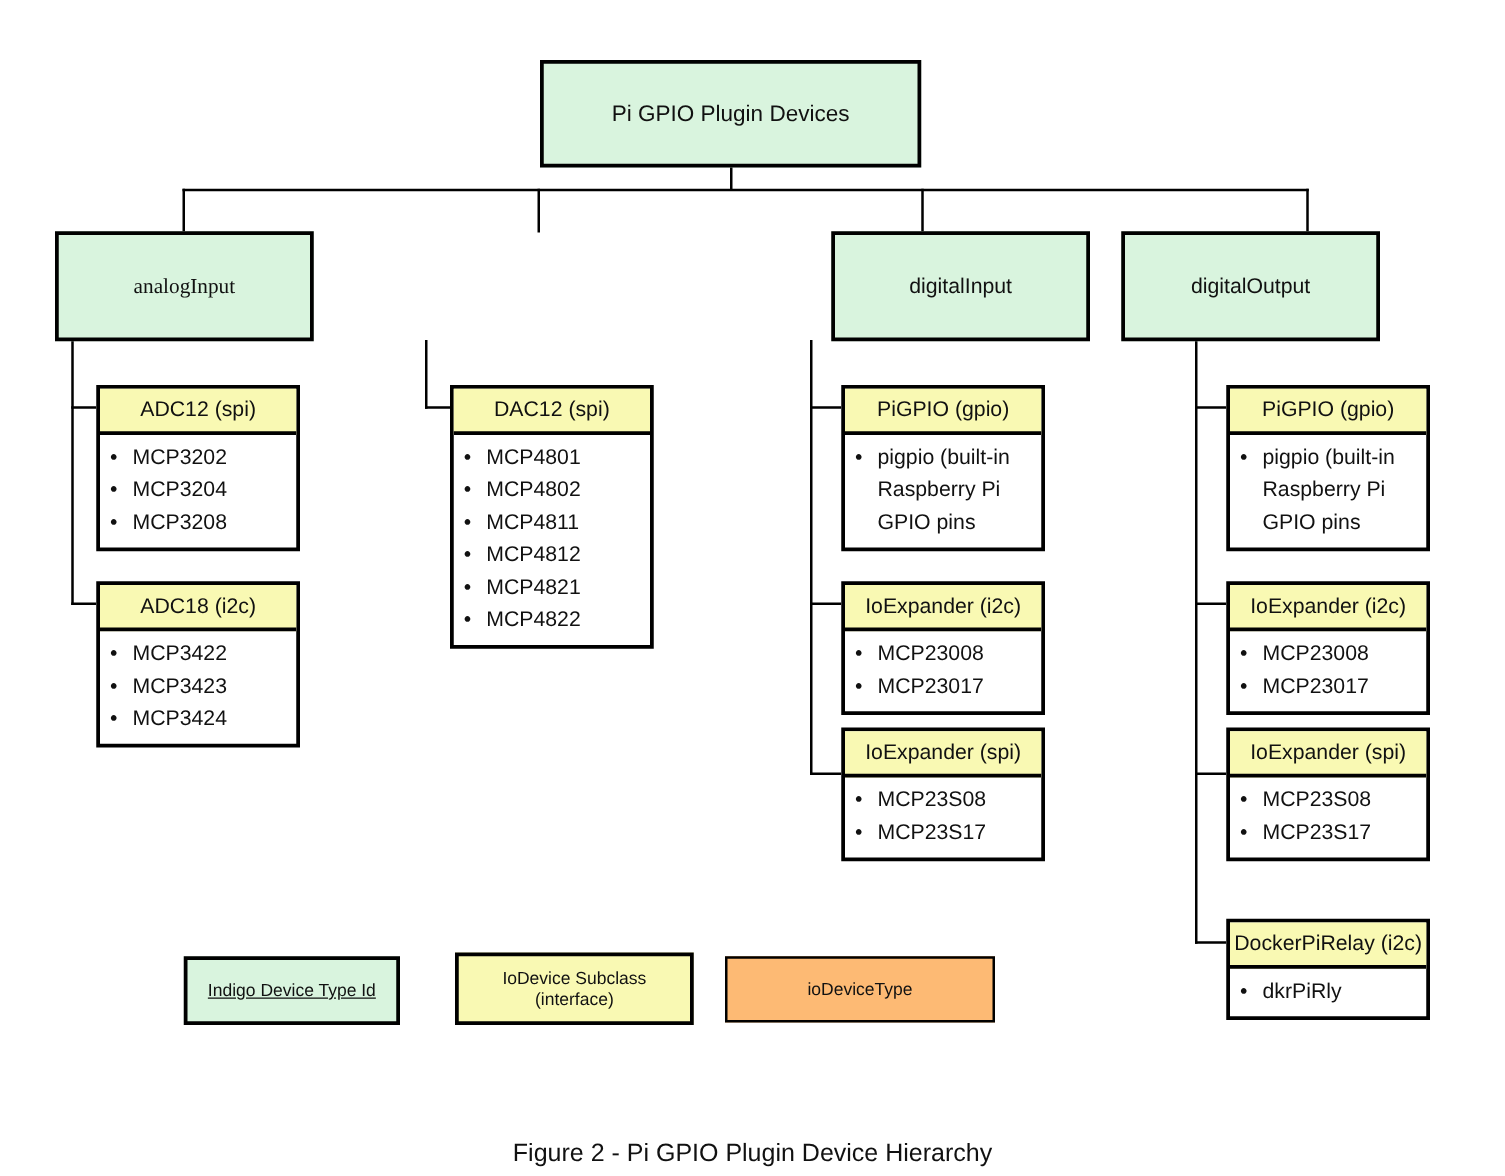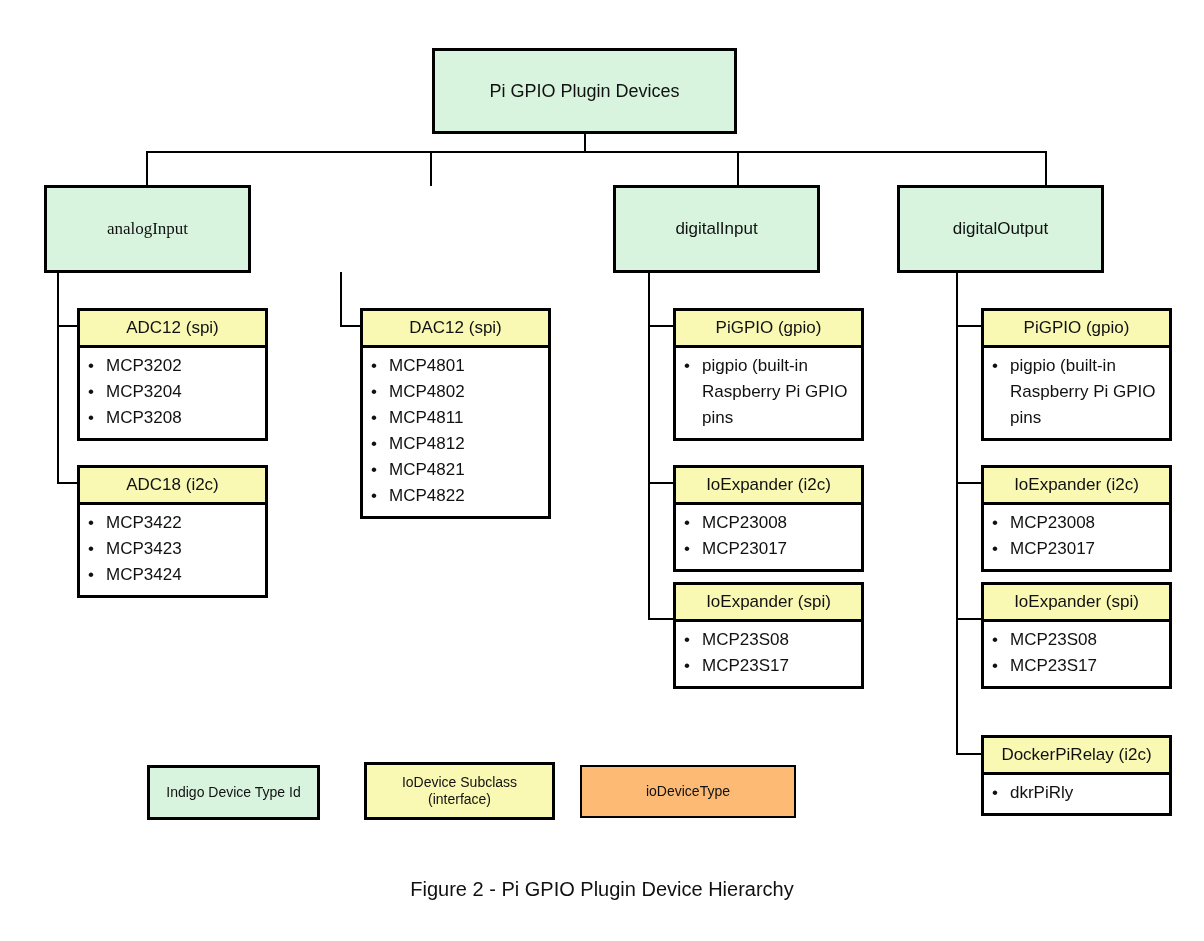--- a/index.html
+++ b/index.html
@@ -18,51 +18,51 @@
   .h{height:2px;}
 
   
   .gnode{
     position:absolute;box-sizing:border-box;background:var(--node-green);
     border:3px solid var(--line-black);text-align:center;font-size:17px;
     display:flex;align-items:center;justify-content:center;
   }
   .root{left:432px;top:48px;width:305px;height:86px;font-size:18px;}
   .l2{width:207px;height:88px;top:185px;}
-  .l2.c0{left:44px;font-family:Liberation Serif, serif;} .l2.c1{left:327px;} .l2.c2{left:613px;} .l2.c3{left:897px;}
+  .l2.c0{left:44px;font-family:Liberation Serif, serif;} .l2.c1{left:327px;} .l2.c2{left:665px;} .l2.c3{left:897px;}
 
   
   .subbox{
-    position:absolute;box-sizing:border-box;width:191px;background:#fff;
+    position:absolute;box-sizing:border-box;width:163px;background:#fff;
     border:3px solid var(--line-black);
   }
   .subbox .hdr{
     background:var(--header-yellow);border-bottom:3px solid var(--line-black);
     text-align:center;font-size:17px;padding:7px 2px;
   }
   .subbox .body{padding:5px 6px 7px 8px;}
   .li{display:flex;font-size:17px;line-height:26px;}
   .li .bullet{width:18px;flex:0 0 18px;}
   .li .li-text{flex:1;}
 
   .colA{left:77px;} .colB{left:360px;} .colC{left:673px;} .colD{left:981px;}
   .rowA{top:308px;} .rowB{top:465px;} .rowC{top:582px;} .rowD{top:735px;}
 
   
   .legend-box{
     position:absolute;box-sizing:border-box;text-align:center;font-size:14px;
     display:flex;flex-direction:column;align-items:center;justify-content:center;
     border:3px solid var(--line-black);line-height:17px;
   }
-  .lg-green{left:147px;top:765px;width:173px;height:55px;background:var(--node-green);}
+  .lg-green{left:147px;top:765px;width:173px;height:55px;background:var(--node-green);text-decoration:underline;}
   .lg-yellow{left:364px;top:762px;width:191px;height:58px;background:var(--header-yellow);}
   .lg-white{left:580px;top:765px;width:216px;height:53px;background:#fdba74;border-width:2px;}
 
   .caption{
-    position:absolute;left:0;top:878px;width:1204px;text-align:center;
+    position:absolute;left:0;top:912px;width:1204px;text-align:center;
     font-size:20px;
   }
 </style>
 </head>
 <body>
 
 <div class="canvas">
 
   <div class="ln v" style="left:584px;top:117px;height:35px;"></div>
   <div class="ln h" style="left:146px;top:151px;width:901px;"></div>

